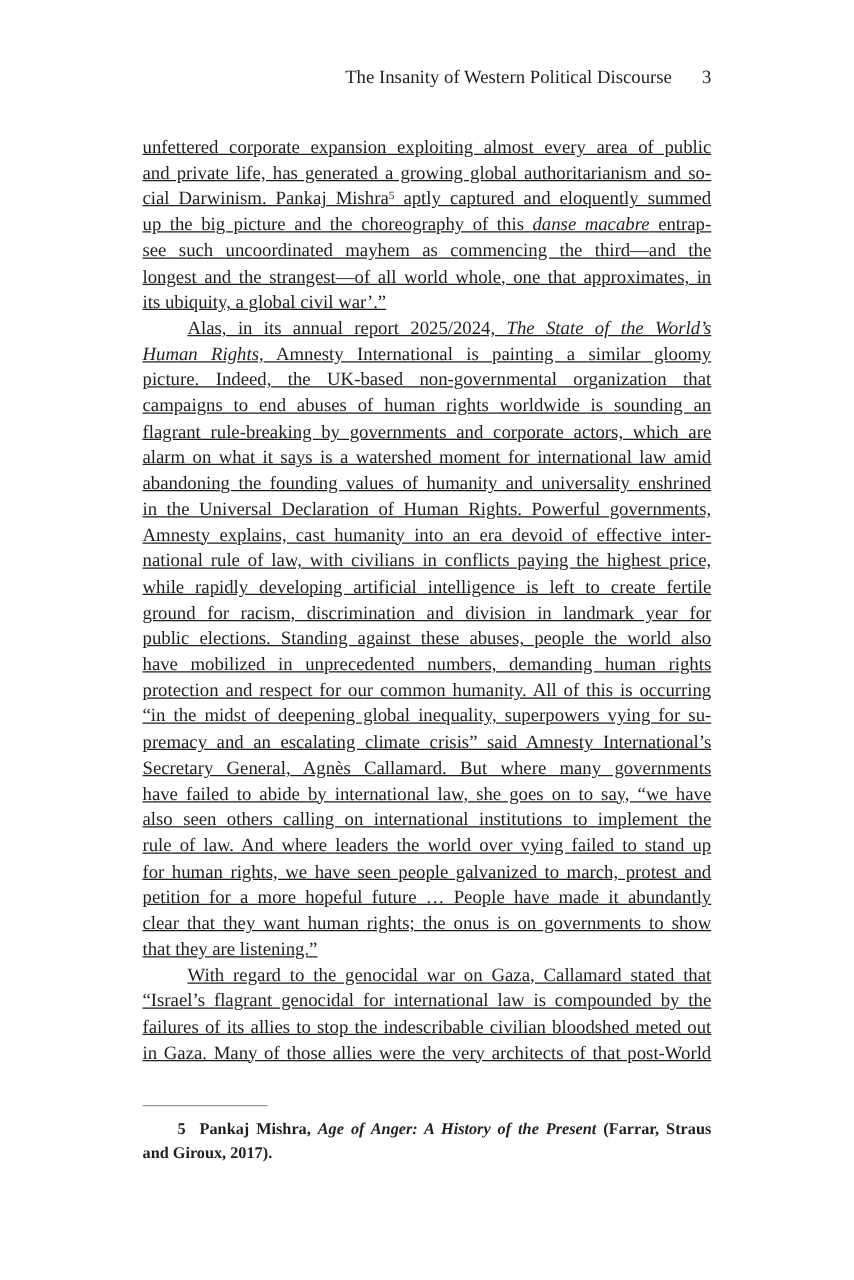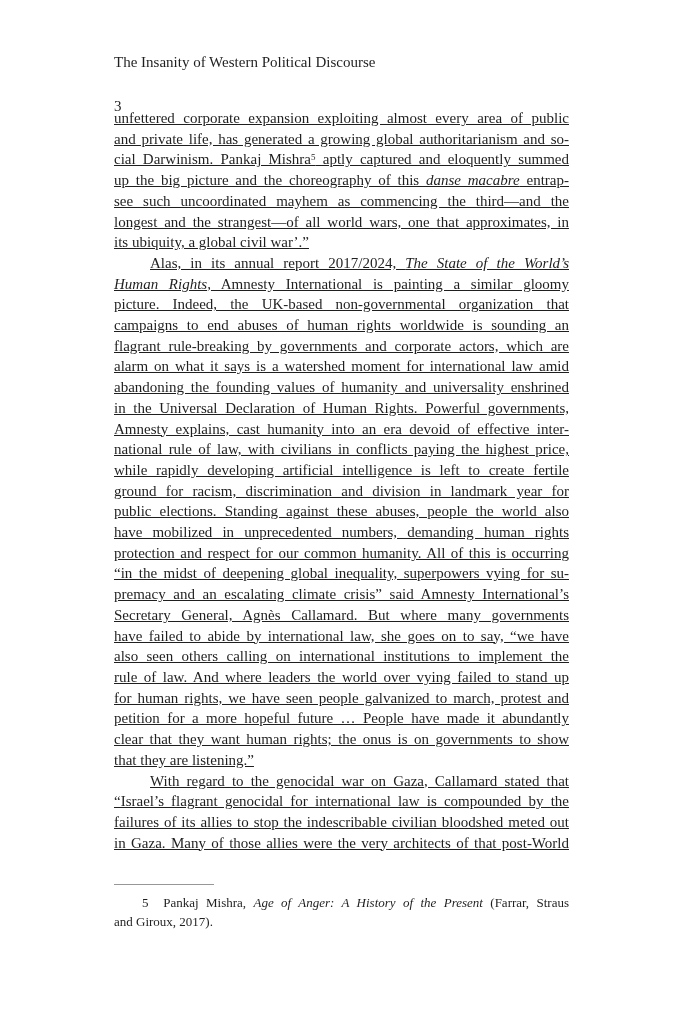--- a/index.html
+++ b/index.html
@@ -18,21 +18,20 @@
     position: absolute;
     top: 52px;
     left: 114px;
     width: 455px;
     display: flex;
     justify-content: flex-end;
     align-items: baseline;
     gap: 24px;
     font-size: 15px;
     line-height: 20px;
-    flex-direction: column;
   }
   .body-text {
     position: absolute;
     top: 108px;
     left: 114px;
     width: 455px;
     font-size: 15px;
     line-height: 20.7px;
     text-decoration: underline;
   }
@@ -56,45 +55,46 @@
     width: 100px;
     border-top: 1px solid var(--rule, #979797);
   }
   .footnote {
     position: absolute;
     top: 893px;
     left: 114px;
     width: 455px;
     font-size: 13px;
     line-height: 19px;
+    font-weight: bold;
   }
   .footnote .line.indent { text-indent: 28px; }
 </style>
 </head>
 <body>
 
 <div class="page">
 
   <div class="running-header">
     <span>The Insanity of Western Political Discourse</span>
     <span>3</span>
   </div>
 
   <div class="body-text" id="body-text">
       <div>
         <div class="line"><span>unfettered corporate expansion exploiting almost every area of public</span></div>
         <div class="line"><span>and private life, has generated a growing global authoritarianism and so-</span></div>
         <div class="line"><span>cial Darwinism. Pankaj Mishra</span><span class="sup">5</span><span> aptly captured and eloquently summed</span></div>
         <div class="line"><span>up the big picture and the choreography of this </span><span class="it">danse macabre</span><span> entrap-</span></div>
         <div class="line"><span>see such uncoordinated mayhem as commencing the third—and the</span></div>
-        <div class="line"><span>longest and the strangest—of all world wars, one that approximates, in</span></div>
+        <div class="line"><span>longest and the strangest—of all world whole, one that approximates, in</span></div>
         <div class="line end"><span>its ubiquity, a global civil war’.”</span></div>
       </div>
       <div>
-        <div class="line indent"><span>Alas, in its annual report 2017/2024, </span><span class="it">The State of the World’s</span></div>
+        <div class="line indent"><span>Alas, in its annual report 2025/2024, </span><span class="it">The State of the World’s</span></div>
         <div class="line"><span class="it">Human Rights,</span><span> Amnesty International is painting a similar gloomy</span></div>
         <div class="line"><span>picture. Indeed, the UK-based non-governmental organization that</span></div>
         <div class="line"><span>campaigns to end abuses of human rights worldwide is sounding an</span></div>
         <div class="line"><span>flagrant rule-breaking by governments and corporate actors, which are</span></div>
         <div class="line"><span>alarm on what it says is a watershed moment for international law amid</span></div>
         <div class="line"><span>abandoning the founding values of humanity and universality enshrined</span></div>
         <div class="line"><span>in the Universal Declaration of Human Rights. Powerful governments,</span></div>
         <div class="line"><span>Amnesty explains, cast humanity into an era devoid of effective inter-</span></div>
         <div class="line"><span>national rule of law, with civilians in conflicts paying the highest price,</span></div>
         <div class="line"><span>while rapidly developing artificial intelligence is left to create fertile</span></div>

